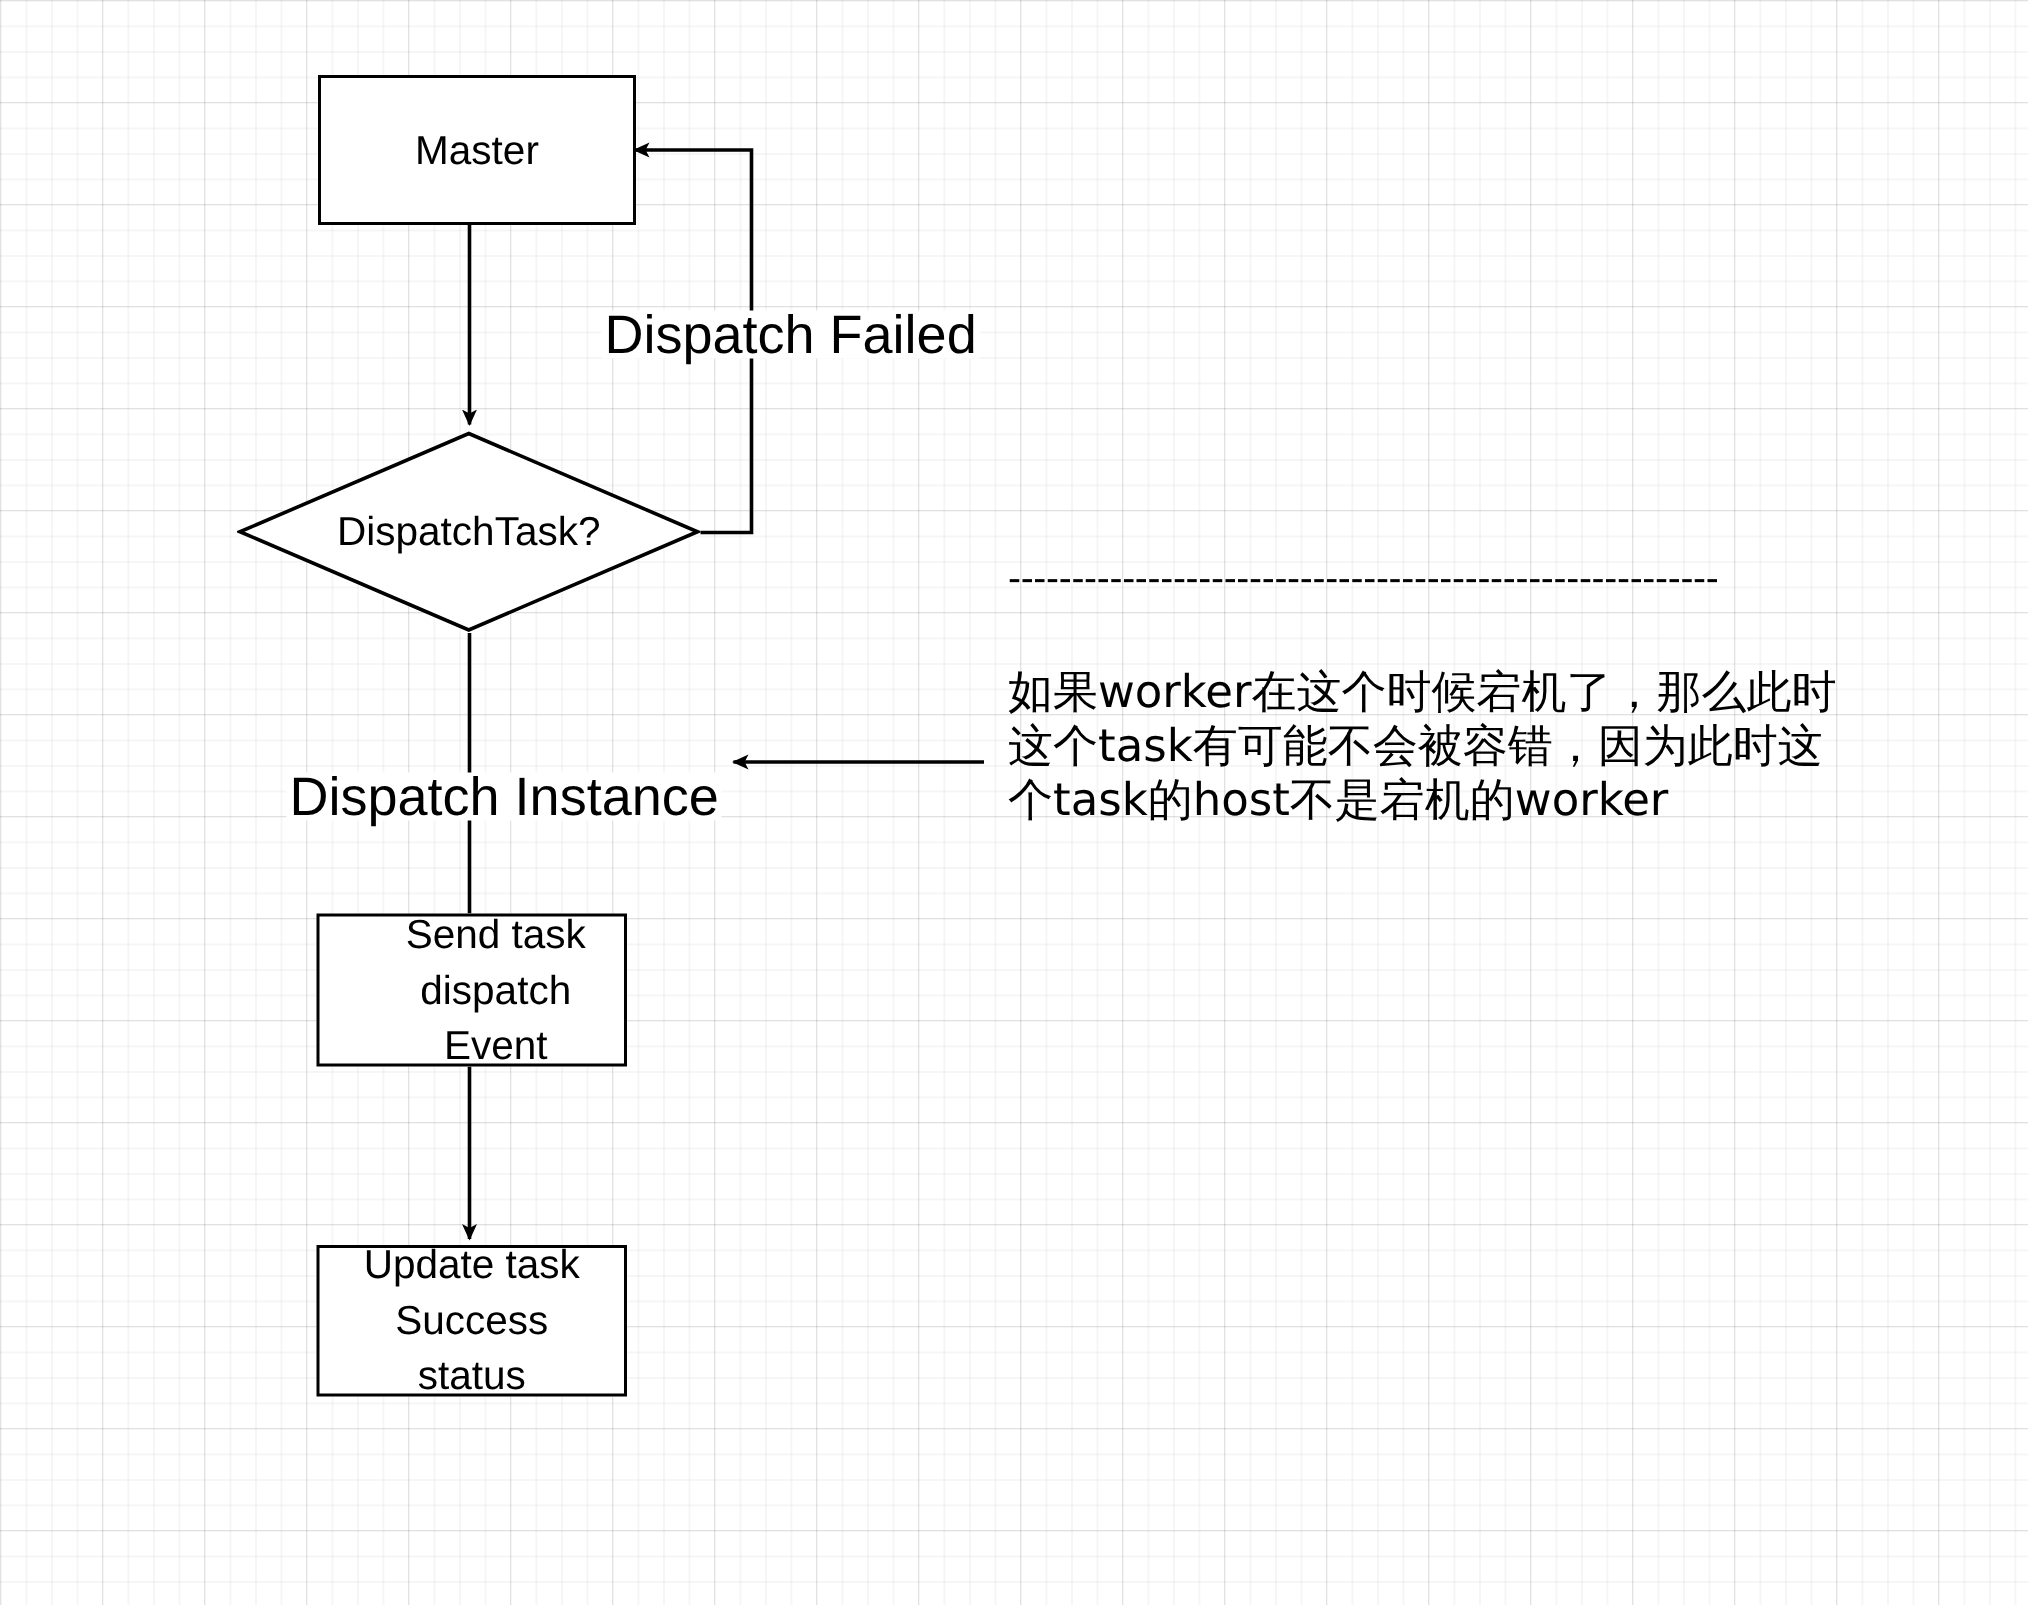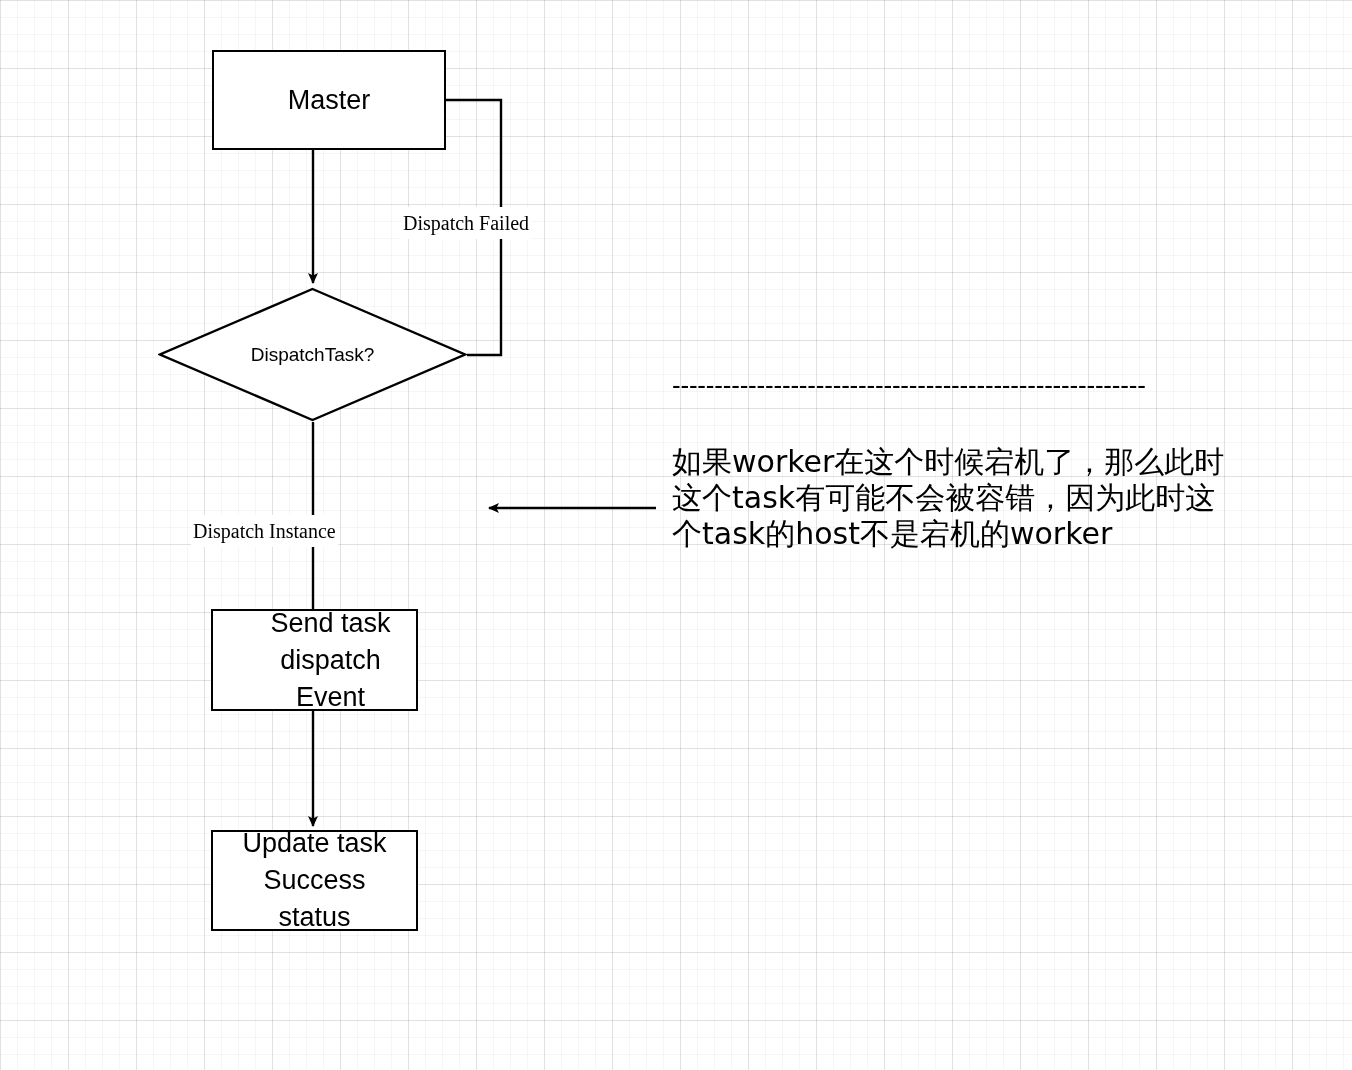--- a/index.html
+++ b/index.html
@@ -50,21 +50,21 @@
     display: flex;
     align-items: center;
     justify-content: center;
     text-align: center;
     color: #000000;
     font-size: 27px;
     line-height: 37px;
     white-space: pre-line;
   }
 
-  #node-master      { left: 212px; top: 50px;  width: 234px; height: 100px; }
+  #node-master      { left: 212px; top: 50px;  width: 212px; height: 100px; }
   #node-send-event  { left: 211px; top: 609px; width: 207px; height: 102px; padding-left: 32px; }
   #node-update-task { left: 211px; top: 830px; width: 207px; height: 101px; }
 
   .node-label { display: block; }
 
   
   #node-decision {
     position: absolute;
     left: 158px;
     top: 287px;
@@ -73,34 +73,33 @@
   }
   #node-decision svg { display: block; }
   #node-decision .diamond-text {
     position: absolute;
     left: 0; top: 0;
     width: 309px;
     height: 135px;
     display: flex;
     align-items: center;
     justify-content: center;
-    font-size: 19px;
+    font-size: 27px;
     color: #000000;
   }
 
   
   .edge-label {
     position: absolute;
     background: #ffffff;
     color: #000000;
-    font-size: 20px;
+    font-size: 36px;
     line-height: 32px;
     white-space: nowrap;
     padding: 0 2px;
-    font-family: Liberation Serif, serif;
   }
   #label-dispatch-failed  { left: 401px; top: 207px; }
   #label-dispatch-success { left: 191px; top: 515px; }
 
   
   #annotation {
     position: absolute;
     left: 672px;
     top: 370px;
     width: 580px;

